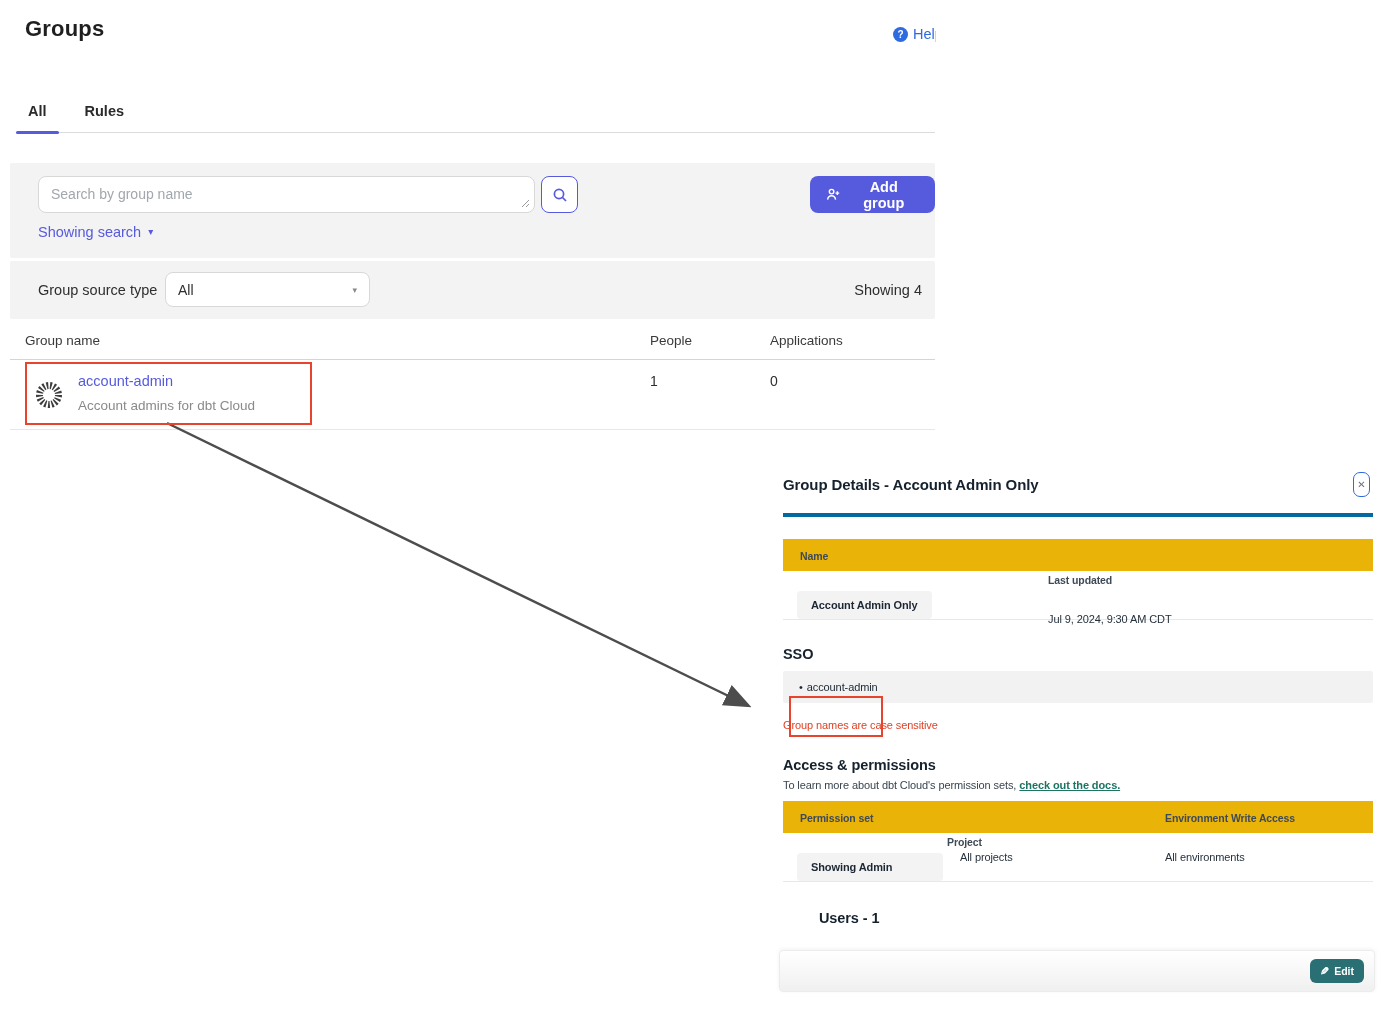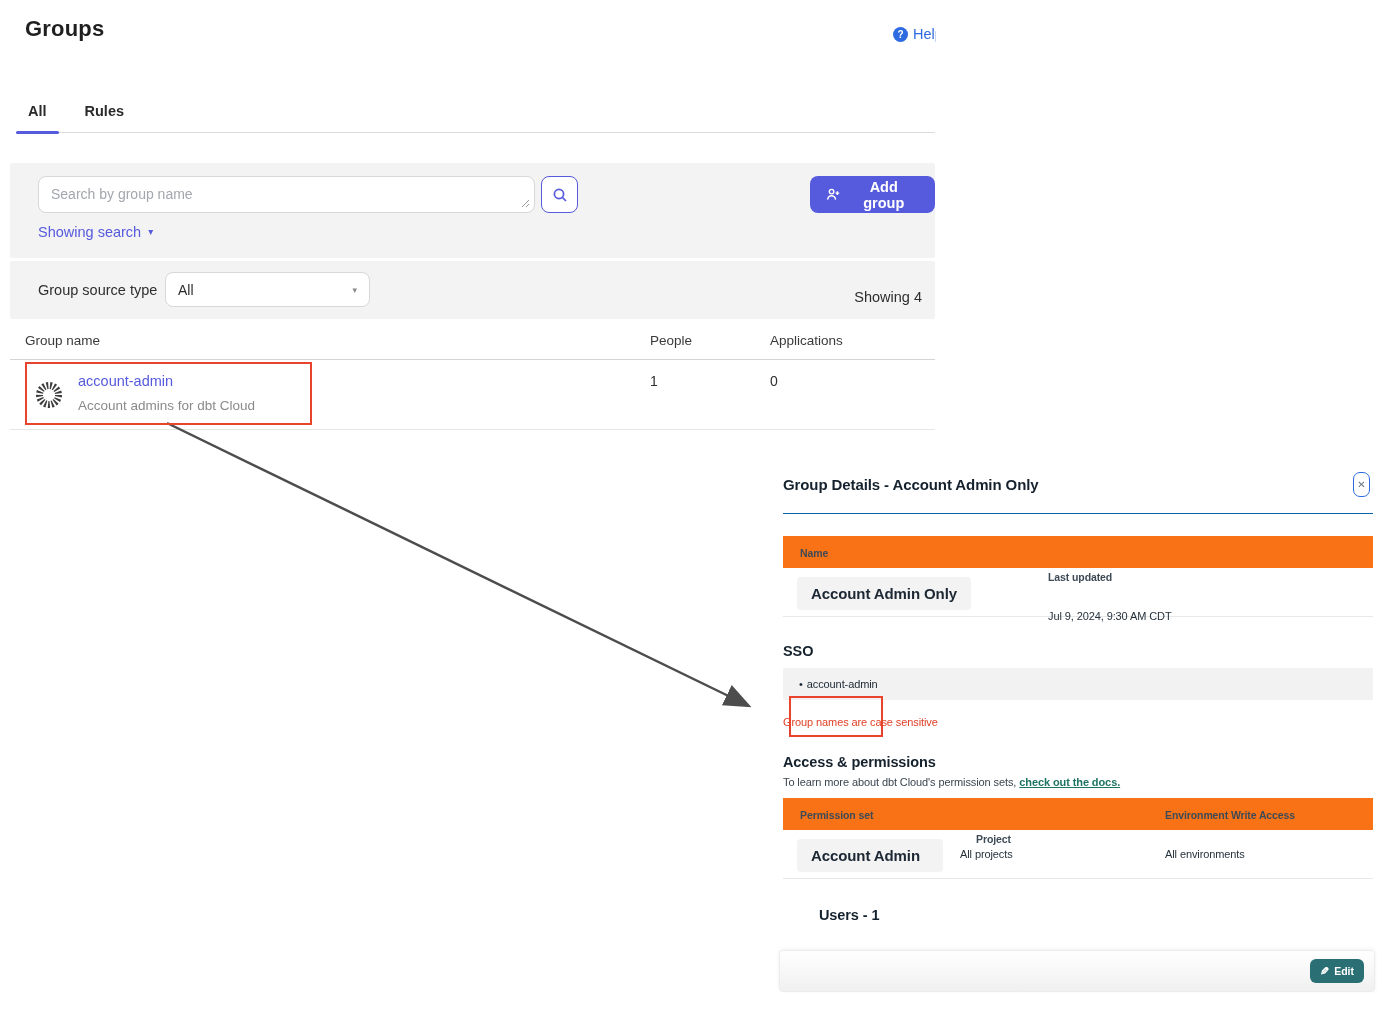--- a/index.html
+++ b/index.html
@@ -23,50 +23,50 @@
   .resize-handle{position:absolute;right:5px;bottom:5px;pointer-events:none;}
   .search-btn{position:absolute;left:531px;top:13px;width:37px;height:37px;background:#fff;border:1px solid #565add;border-radius:8px;display:flex;align-items:center;justify-content:center;cursor:pointer;}
   .advanced-search{position:absolute;left:28px;top:61px;display:flex;align-items:center;gap:7px;color:#565add;font-size:14.5px;cursor:pointer;}
   .advanced-caret{font-size:10px;line-height:1;}
   .add-group-btn{position:absolute;left:800px;top:13px;height:37px;padding:0 16px;background:#565add;border:none;border-radius:8px;color:#fff;font-size:14.5px;font-weight:700;font-family:"Liberation Sans",sans-serif;display:flex;align-items:center;gap:8px;cursor:pointer;}
   
   .filter-panel{position:absolute;left:10px;top:261px;width:925px;height:58px;background:#f3f3f3;border-radius:2px;}
   .filter-label{position:absolute;left:28px;top:21px;font-size:14.5px;color:#2e2e2e;}
   .filter-select{position:absolute;left:155px;top:11px;width:205px;height:35px;background:#fff;border:1px solid #d8d8d8;border-radius:8px;display:flex;align-items:center;padding:0 12px;box-sizing:border-box;font-size:14px;color:#2e2e2e;cursor:pointer;}
   .select-caret{margin-left:auto;font-size:9px;color:#8a8a8a;}
-  .showing-count{position:absolute;right:13px;top:28px;font-size:14.5px;color:#2e2e2e;}
+  .showing-count{position:absolute;right:13px;top:21px;font-size:14.5px;color:#2e2e2e;}
   
   .glist{position:absolute;left:10px;top:322px;width:925px;}
   .glist-header{position:relative;height:37px;border-bottom:1px solid #d5d5d5;font-size:13.5px;color:#3a3a3a;}
   .glist-header .col-name{position:absolute;left:15px;top:11px;}
   .glist-header .col-people{position:absolute;left:640px;top:11px;}
   .glist-header .col-apps{position:absolute;left:760px;top:11px;}
   .glist-row{position:relative;height:69px;border-bottom:1px solid #e7e7e7;cursor:pointer;}
   .group-icon{position:absolute;left:24px;top:20px;}
   .group-name{position:absolute;left:68px;top:13px;font-size:14.5px;color:#565add;cursor:pointer;}
   .group-desc{position:absolute;left:68px;top:38px;font-size:13.5px;color:#8a8a8a;}
   .cell-people{position:absolute;left:640px;top:13px;font-size:14px;color:#2e2e2e;}
   .cell-apps{position:absolute;left:760px;top:13px;font-size:14px;color:#2e2e2e;}
   
   .hl-box{position:absolute;border:2px solid #e8432d;z-index:8;pointer-events:none;}
   #hl-row{left:25px;top:362px;width:283px;height:59px;}
   #hl-chip{left:789px;top:696px;width:90px;height:37px;}
   .arrow-overlay{position:absolute;left:0;top:0;width:1386px;height:1009px;z-index:7;pointer-events:none;}
   
   .details{position:absolute;left:783px;top:462px;width:590px;color:#1c2733;letter-spacing:-.1px;}
-  .d-header{display:flex;align-items:center;padding:10px 0 16px;border-bottom:1px solid #0369a1;}
+  .d-header{display:flex;align-items:center;padding:10px 0 16px;border-bottom:4px solid #0369a1;}
   .d-title{font-size:15px;font-weight:700;color:#15222e;}
   .d-close{margin-left:auto;margin-right:3px;width:17px;height:25px;border:1.5px solid #2f6be0;border-radius:7px;background:#fff;display:flex;align-items:center;justify-content:center;color:#6b7280;font-size:10px;cursor:pointer;padding:0;}
   .d-table{margin-top:22px;border-bottom:1px solid #e8e8e8;}
-  .d-thead{position:relative;height:32px;background:#f97316;font-size:10.5px;font-weight:700;color:#3e4a56;}
+  .d-thead{position:relative;height:32px;background:#eab308;font-size:10.5px;font-weight:700;color:#3e4a56;}
   .d-tbody{position:relative;height:48px;}
   .dt-c1{position:absolute;left:17px;top:11px;}
   .dt-c2{position:absolute;left:265px;top:11px;margin-top:24px;}
   .dt-c3{position:absolute;left:382px;top:11px;}
-  .d-chip{position:absolute;left:14px;top:9px;background:#f3f3f4;border-radius:4px;padding:8px 14px;font-size:15px;font-weight:700;color:#1c2733;}
+  .d-chip{position:absolute;left:14px;top:20px;background:#f3f3f4;border-radius:4px;padding:8px 14px;font-size:11px;font-weight:700;color:#1c2733;}
   .d-cellval{position:absolute;top:18px;font-size:11px;color:#26313c;}
   .d-section-h{margin-top:26px;font-size:14.5px;font-weight:700;color:#15222e;}
   .d-desc{margin-top:7px;font-size:11px;line-height:1.45;color:#3a4550;max-width:575px;}
   .sso-bar{position:relative;margin-top:9px;height:32px;background:#f2f2f2;border-radius:2px;display:flex;align-items:center;}
   .sso-chip{display:flex;align-items:center;gap:4px;margin-left:16px;font-size:11px;color:#1c2733;}
   .sso-warning{margin-top:16px;font-size:11px;color:#e04126;}
   .docs-line{margin-top:6px;font-size:11px;color:#3a4550;}
   .docs-link{color:#1d7462;font-weight:700;text-decoration:underline;margin-left:3px;cursor:pointer;}
   .users-h{margin-top:28px;font-size:14.5px;font-weight:700;color:#15222e;margin-left:36px;}
   
@@ -184,25 +184,25 @@
     <div class="sso-warning">Group names are case sensitive</div>
 
     <div class="d-section-h">Access &amp; permissions</div>
     <div class="docs-line">
       <span>To learn more about dbt Cloud's permission sets,</span><span class="docs-link">check out the docs.</span>
     </div>
 
     <div class="d-table" style="margin-top:10px;text-decoration:underline;">
       <div class="d-thead">
         <span class="dt-c1">Permission set</span>
-        <span class="dt-c2" style="left:193px">Project</span>
+        <span class="dt-c2" style="left:164px">Project</span>
         <span class="dt-c3">Environment Write Access</span>
       </div>
       <div class="d-tbody">
-        <span class="d-chip" style="min-width:118px;">Account Admin</span>
+        <span class="d-chip" style="min-width:118px;">Showing Admin</span>
         <span class="d-cellval" style="left:177px">All projects</span>
         <span class="d-cellval" style="left:382px">All environments</span>
       </div>
     </div>
 
     <div class="users-h">Users - 1</div>
   </div>
 
   <div class="d-footer">
     <button class="edit-btn">

